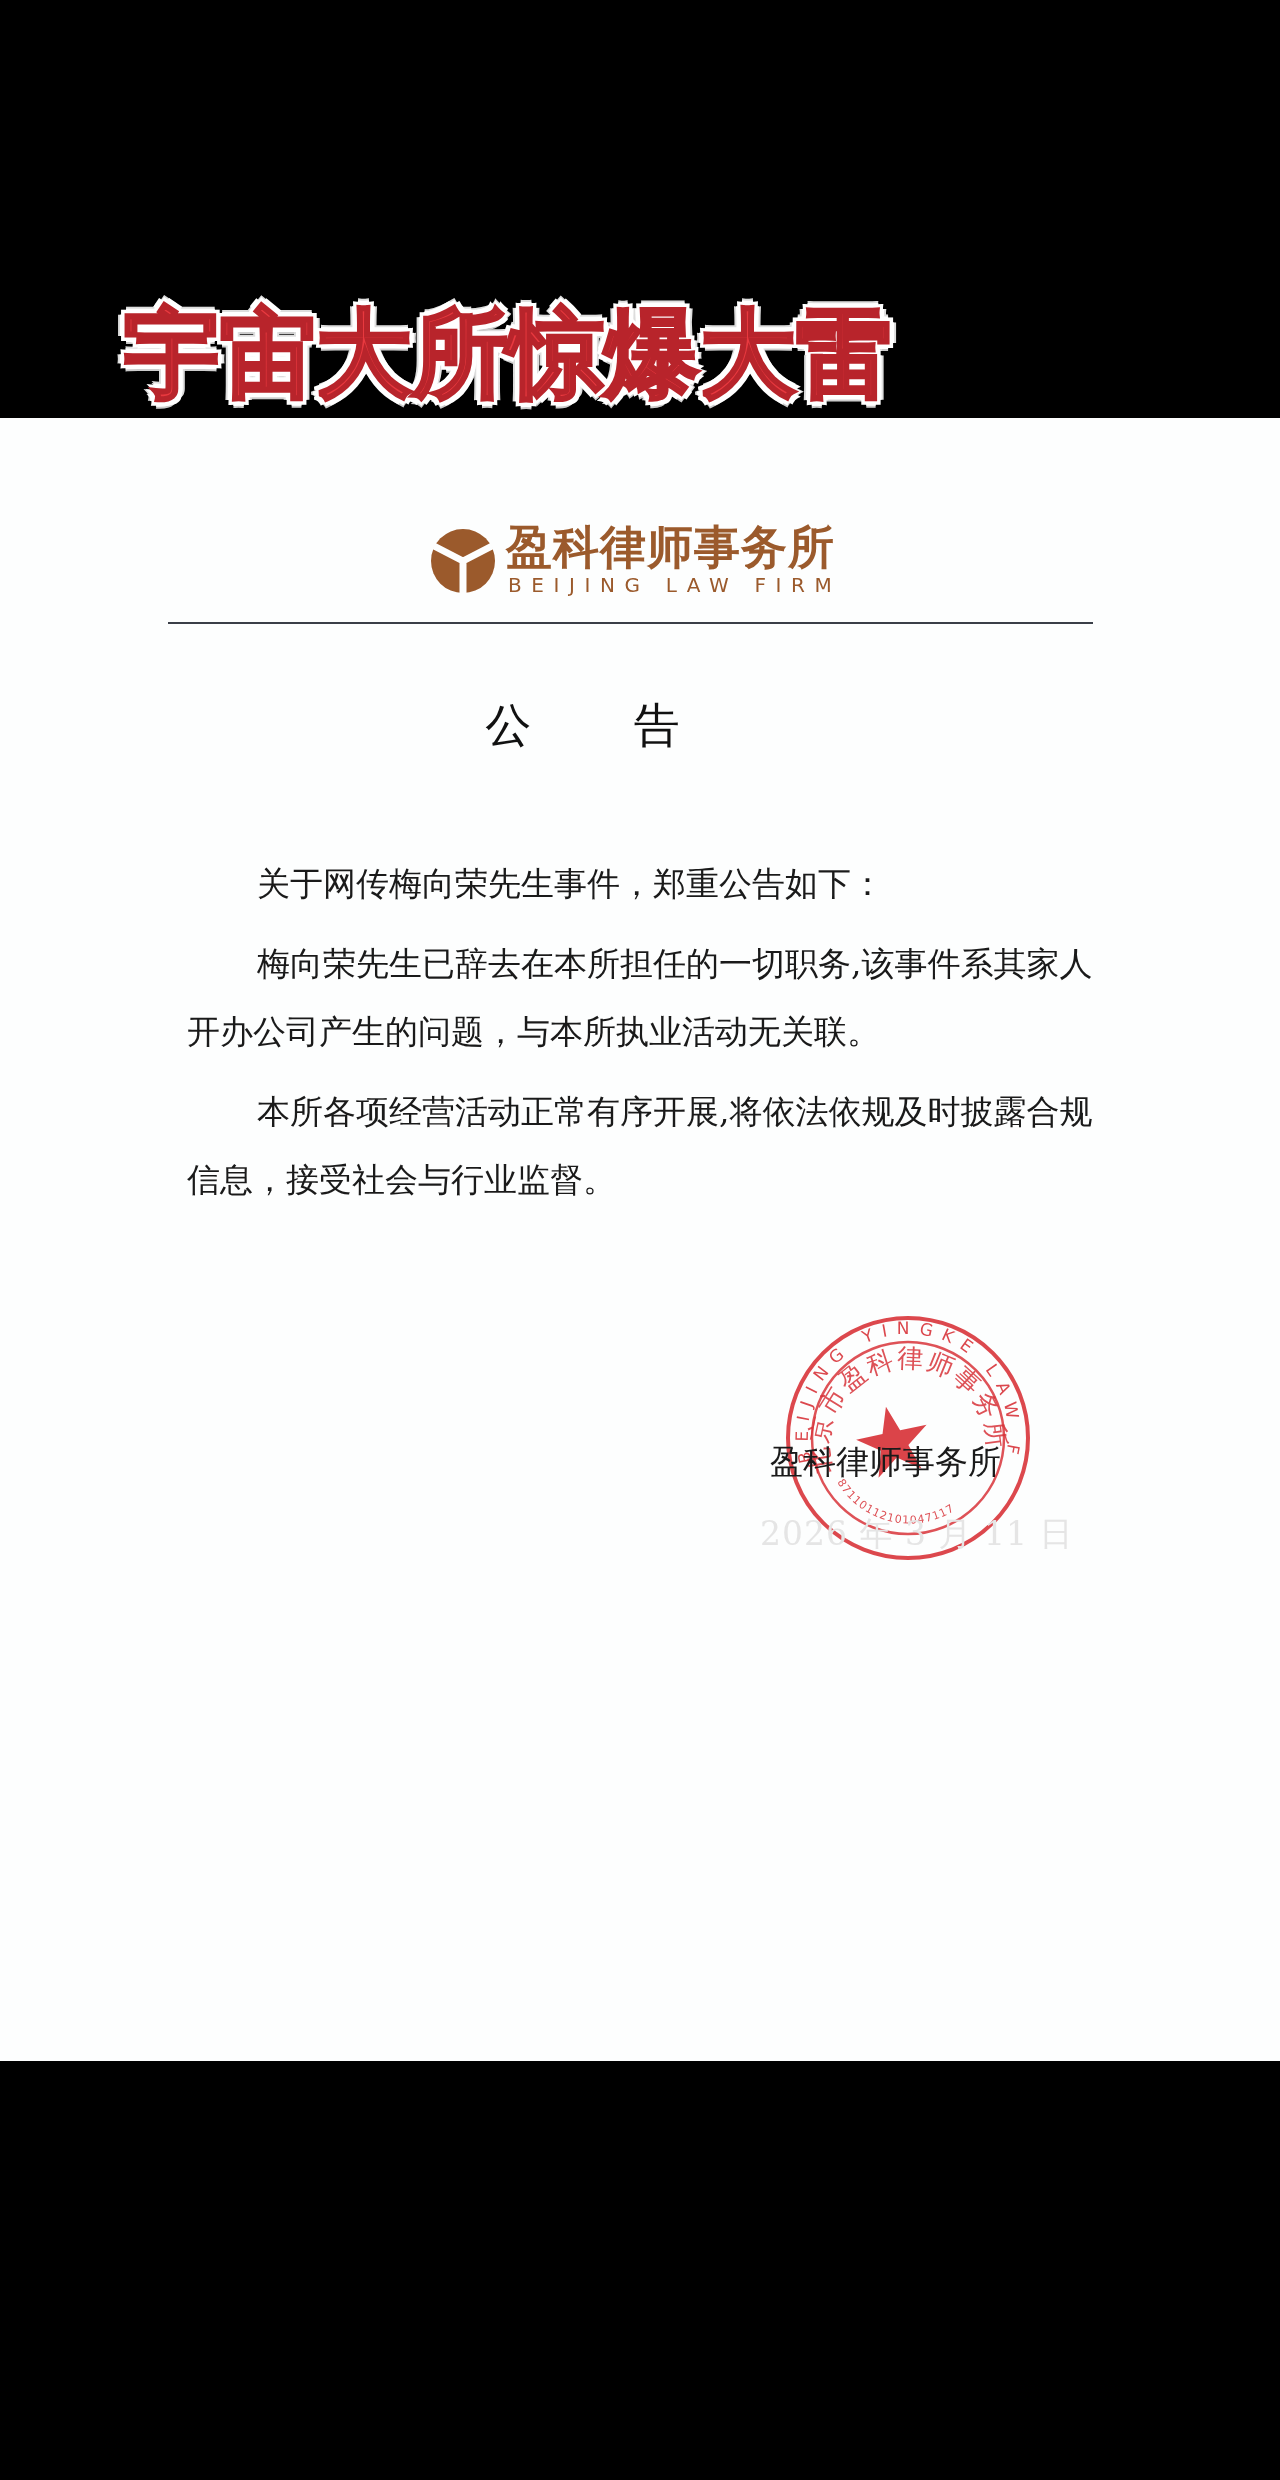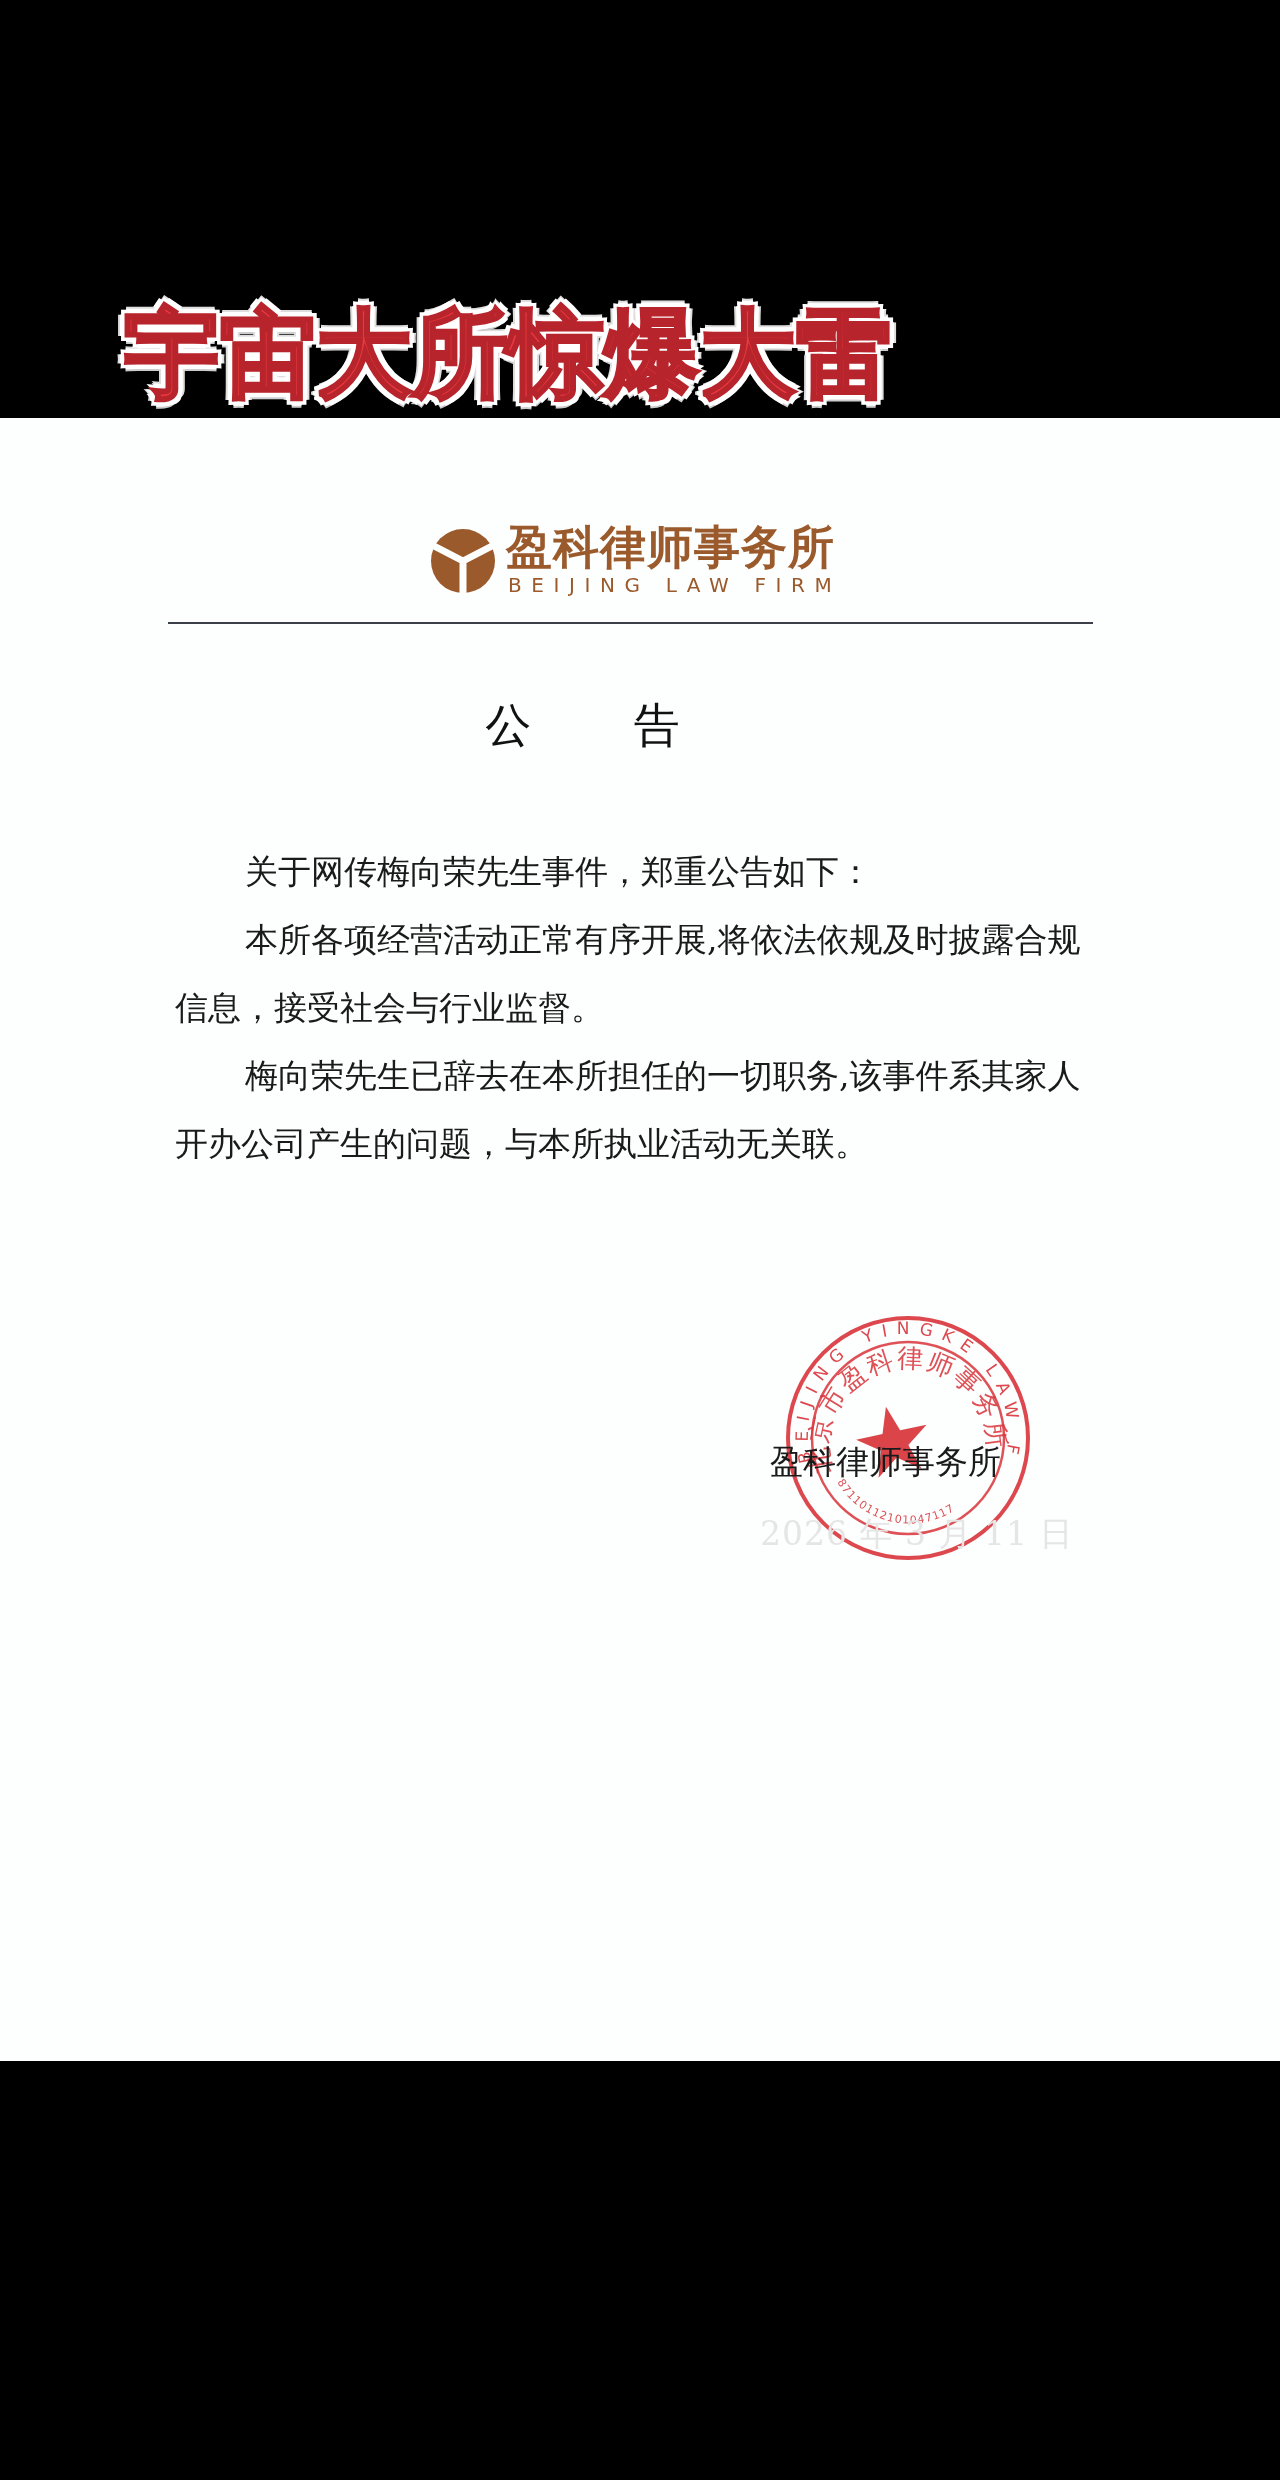--- a/index.html
+++ b/index.html
@@ -24,21 +24,21 @@
   .logo-cn { position:absolute; left:76px; top:-4px; font-family:"DejaVu Sans", sans-serif; font-weight:bold;
              font-size:46px; line-height:52px; color:#9b5a2c; letter-spacing:1px; white-space:nowrap; }
   .logo-en { position:absolute; left:78px; top:48px; font-family:"DejaVu Sans", sans-serif;
              font-size:20px; line-height:24px; color:#9b5a2c; letter-spacing:9.6px; white-space:nowrap; }
   .rule { position:absolute; left:168px; top:622px; width:925px; height:2px; background:#3a3f48; }
 
   .title { position:absolute; left:0; top:695px; width:1165px; text-align:center;
            font-size:46px; line-height:60px; color:#111; letter-spacing:44px; text-indent:44px; }
 
   .body { position:absolute; left:175px; top:838px; width:930px; font-size:33px; line-height:68px; color:#1a1a1a; }
-  .para { margin:0; text-indent:70px; }
+  .para { margin:12px; text-indent:70px; }
 
   .stamp { position:absolute; left:782px; top:1312px; width:252px; height:252px; }
   .sign { position:absolute; left:770px; top:1440px; font-size:33px; line-height:44px; color:#1a1a1a; white-space:nowrap; }
   .date { position:absolute; left:760px; top:1510px; font-size:33px; line-height:48px; color:#e5e5e5; white-space:nowrap; letter-spacing:1px; }
 </style>
 </head>
 <body>
 
 <div class="banner"></div>
 <div class="headline">宇宙大所惊爆大雷</div>
@@ -52,22 +52,22 @@
   </svg>
   <div class="logo-cn">盈科律师事务所</div>
   <div class="logo-en">BEIJING LAW FIRM</div>
 </div>
 <div class="rule"></div>
 
 <div class="title">公 告</div>
 
 <div class="body">
   <p class="para">关于网传梅向荣先生事件，郑重公告如下：</p>
+  <p class="para">梅向荣先生已辞去在本所担任的一切职务,该事件系其家人开办公司产生的问题，与本所执业活动无关联。</p>
   <p class="para">本所各项经营活动正常有序开展,将依法依规及时披露合规信息，接受社会与行业监督。</p>
-  <p class="para">梅向荣先生已辞去在本所担任的一切职务,该事件系其家人开办公司产生的问题，与本所执业活动无关联。</p>
 </div>
 
 <svg class="stamp" viewBox="0 0 252 252">
   <defs>
     <path id="outerArc" d="M 30 150 A 100 100 0 1 1 222 150"></path>
     <path id="innerArc" d="M 50 160 A 80 80 0 1 1 202 160"></path>
     <path id="bottomArc" d="M 55 170 A 84 84 0 0 0 200 170"></path>
   </defs>
   <circle cx="126" cy="126" r="120" fill="none" stroke="#d8343a" stroke-width="4" opacity="0.9"></circle>
   <circle cx="126" cy="126" r="96" fill="none" stroke="#d8343a" stroke-width="2.5" opacity="0.85"></circle>

